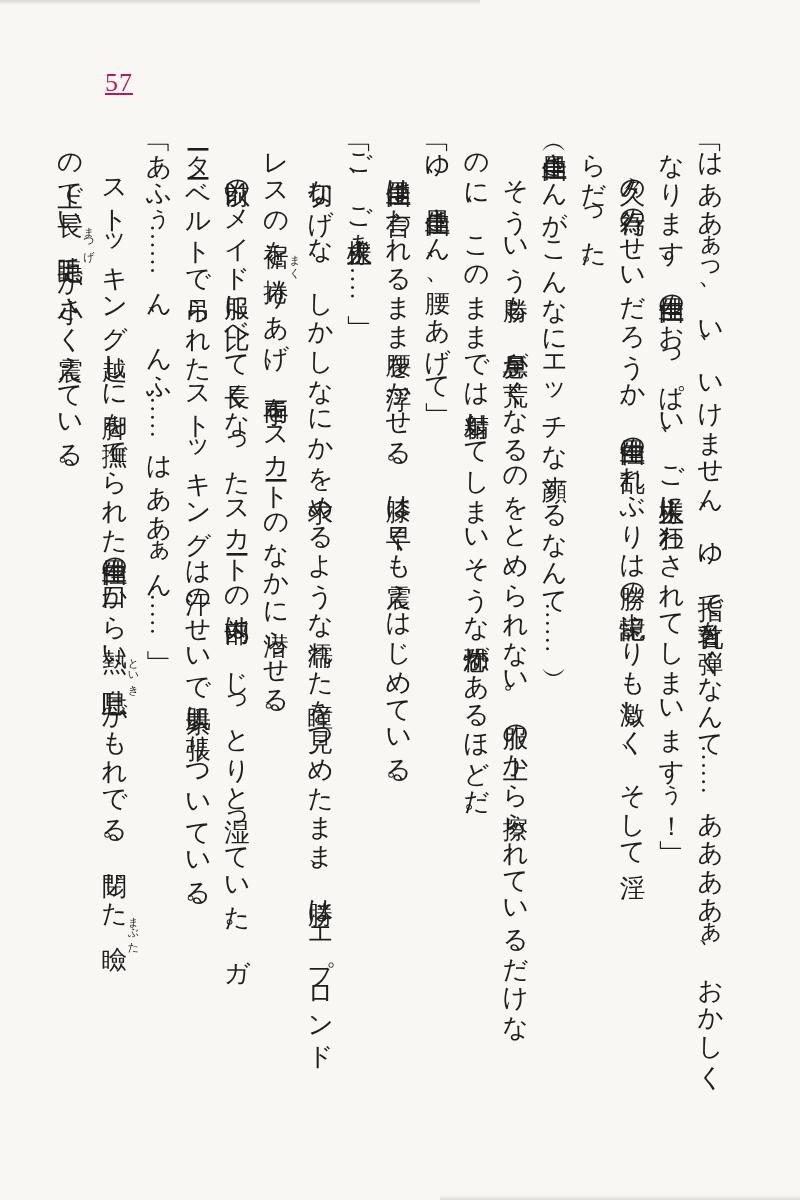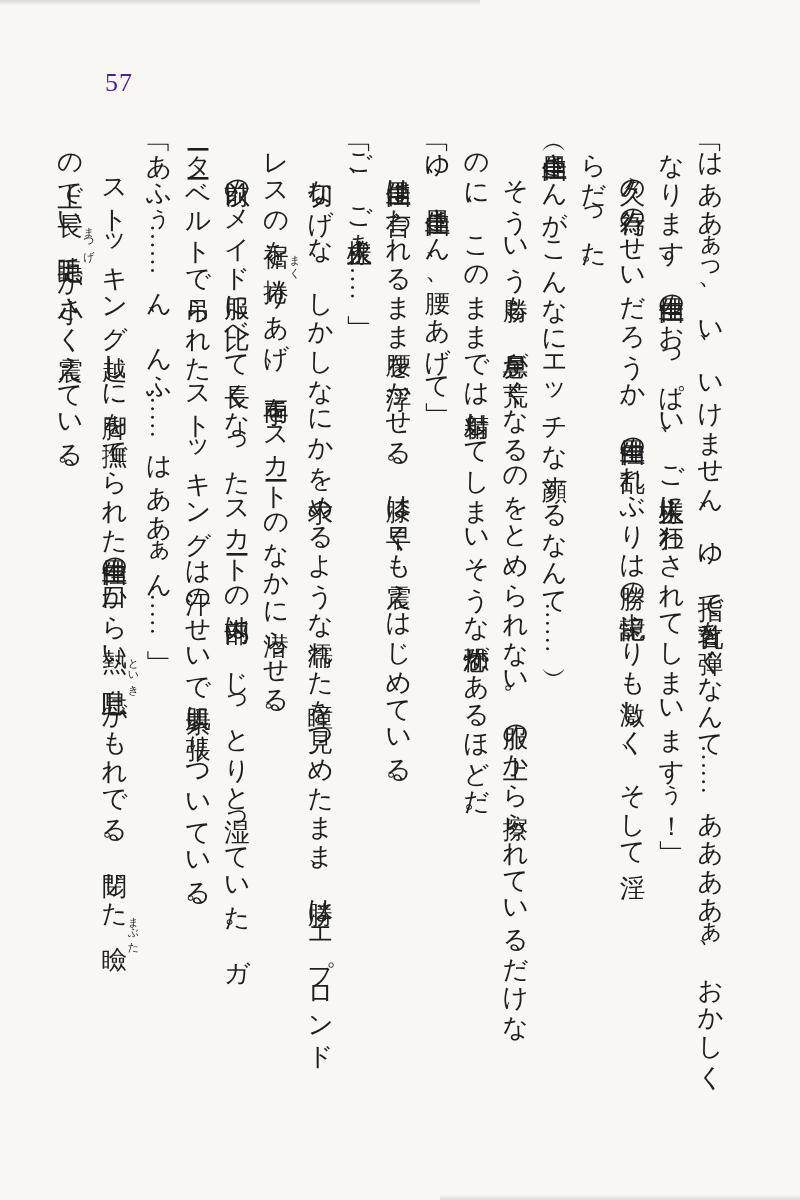--- a/index.html
+++ b/index.html
@@ -28,21 +28,22 @@
     position: absolute; bottom: 0; right: 0; left: 55%; height: 5px;
     background: linear-gradient(0deg, rgba(120,120,115,.22), rgba(120,120,115,0));
     pointer-events: none;
   }
   .page-number {
     position: absolute;
     top: 68px;
     left: 105px;
     font-size: 26px;
     letter-spacing: 1px;
-    color: #4c1d95;
+    color: #be185d;
+    text-decoration: underline;
   }
   .text-block {
     position: absolute;
     top: 136px;
     right: 70px;
     height: 1010px;
     writing-mode: vertical-rl;
     text-orientation: mixed;
     font-size: 25.5px;
     color: inherit;

